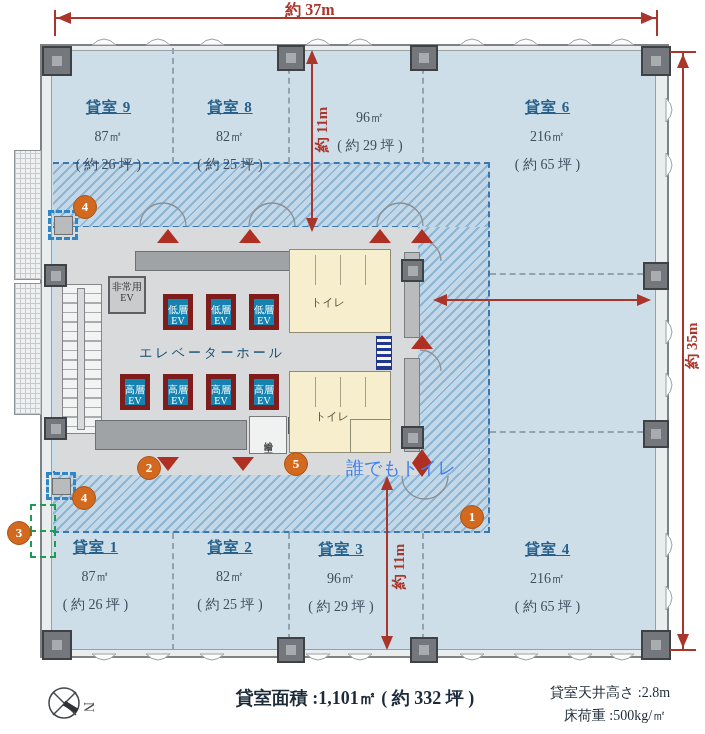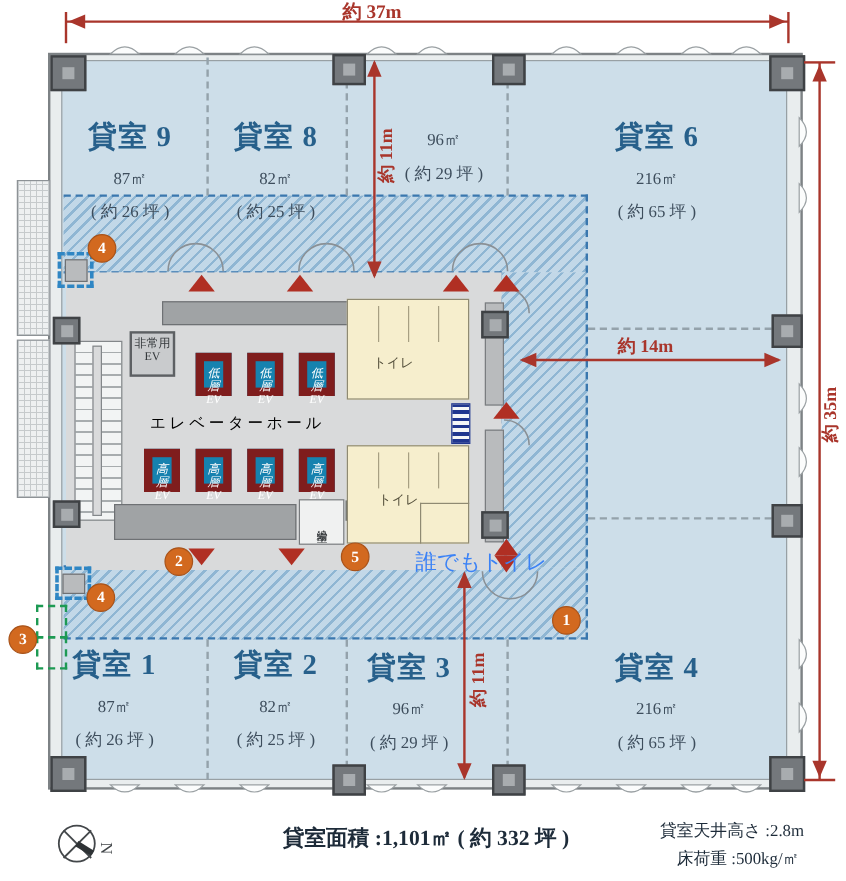--- a/index.html
+++ b/index.html
@@ -17,42 +17,42 @@
   .lease-line-h{height:0;border-top:2px dashed #3a77ae;}
   .lease-line-v{width:0;border-left:2px dashed #3a77ae;}
   .divider-v{width:0;border-left:2px dashed #94a2ab;}
   .divider-h{height:0;border-top:2px dashed #94a2ab;}
   
   .corridor{left:55px;top:227px;width:363px;height:248px;background:#d9dadb;}
   .wallstrip{background:#a0a3a5;border:1.5px solid #6e7174;}
   .wallpiece{background:#b9bbbd;border:1px solid #7a7d80;}
   .column{background:#74787c;border:2px solid #3f4245;display:flex;align-items:center;justify-content:center;}
   .column i{display:block;width:10px;height:10px;background:#a8acaf;}
-  .ev{background:#1682af;border:7px solid #7f1d1d;color:#ffffff;font-size:10px;line-height:11px;
-      text-align:center;padding-top:5px;box-sizing:border-box;font-style:italic;}
+  .ev{background:#1682af;border:5px solid #7f1d1d;color:#ffffff;font-size:10px;line-height:11px;
+      text-align:center;padding-top:5px;box-sizing:border-box;}
   .emev{background:#c9cbcd;border:2px solid #5d6063;color:#34383b;font-size:10px;line-height:11px;
       text-align:center;padding-top:3px;box-sizing:border-box;}
   .toilet{background:#f6eecd;border:1.5px solid #8f8a72;box-sizing:border-box;}
   .stall{width:0;height:30px;border-left:1px solid #a79f82;}
   .toilet-label{font-size:11px;color:#55503c;text-align:center;}
   .stairs{left:62px;top:284px;width:38px;height:148px;border:1.5px solid #83878a;
       background:repeating-linear-gradient(180deg,#f2f4f4 0 8px,#a7acae 8px 9.5px);}
   .stair-rail{left:77px;top:288px;width:6px;height:140px;background:#d9dadb;border:1px solid #83878a;}
   .mesh{border:1px solid #8d9296;background-color:#eef0f1;
       background-image:repeating-linear-gradient(0deg,#c6cacc 0 1px,transparent 1px 5px),
                        repeating-linear-gradient(90deg,#c6cacc 0 1px,transparent 1px 5px);}
   .shaft{left:376px;top:336px;width:14px;height:32px;border:1px solid #20368f;
       background:repeating-linear-gradient(0deg,#20368f 0 3px,#f5f6f7 3px 6px);}
   .kitchen{left:249px;top:416px;width:36px;height:36px;background:#f0f1f1;border:1.5px solid #777a7d;
       display:flex;align-items:center;justify-content:center;}
   .kitchen span{writing-mode:vertical-rl;font-size:9px;color:#34383b;letter-spacing:1px;}
-  .hall-label{font-size:13px;color:#000000;letter-spacing:3px;white-space:nowrap;text-align:left;}
+  .hall-label{font-size:13px;color:#0c4a6e;letter-spacing:3px;white-space:nowrap;text-align:right;}
   
   .room-label{text-align:center;color:#27608b;}
-  .room-title{font-size:24px;font-weight:bold;letter-spacing:1px;}
+  .room-title{font-size:15px;font-weight:bold;letter-spacing:1px;text-decoration:underline;}
   .room-sub{font-size:14px;color:#3d4d5c;line-height:16px;margin-top:12px;}
   
   .dim{color:#a9352b;font-weight:bold;font-size:15px;text-align:center;white-space:nowrap;}
   .dim-rot{transform:rotate(-90deg);}
   
   .marker{width:22px;height:22px;border-radius:50%;background:#d2691f;border:1px solid #a8531a;
       color:#ffffff;font-size:13px;font-weight:bold;text-align:center;line-height:21px;z-index:30;}
   .m5-label{font-size:18px;color:#3b82f6;white-space:nowrap;z-index:30;margin-left:35px;}
   .dash-blue{border:3px dashed #2f86c4;box-sizing:border-box;z-index:28;}
   .dash-green{border:2.5px dashed #1d9a53;box-sizing:border-box;z-index:28;}
@@ -295,21 +295,20 @@
       <line x1="53" y1="715" x2="76" y2="692" stroke="#43474a" stroke-width="1.5"></line>
       <line x1="64" y1="703" x2="77" y2="711" stroke="#2e3235" stroke-width="5"></line>
       <text x="87" y="707" transform="rotate(90 87 707)" font-size="14" fill="#43474a" text-anchor="middle" dominant-baseline="middle">N</text>
     </g>
   </svg>
 
   <div class="abs dim" style="left:250px;top:0px;width:120px;font-size:16px">約 37m</div>
   <div class="abs dim dim-rot" style="left:642px;top:336px;width:100px">約 35m</div>
   <div class="abs dim dim-rot" style="left:272px;top:120px;width:100px">約 11m</div>
   <div class="abs dim dim-rot" style="left:349px;top:557px;width:100px">約 11m</div>
-  <div class="abs dim" style="left:478px;top:279px;width:120px">約 14m</div>
 
   <div class="abs marker" style="left:460px;top:505px">1</div>
   <div class="abs marker" style="left:137px;top:456px">2</div>
   <div class="abs marker" style="left:7px;top:521px">3</div>
   <div class="abs marker" style="left:73px;top:195px">4</div>
   <div class="abs marker" style="left:72px;top:486px">4</div>
   <div class="abs marker" style="left:284px;top:452px">5</div>
   <div class="abs m5-label" style="left:311px;top:456px">誰でもトイレ</div>
 
   <div class="abs dash-blue" style="left:48px;top:210px;width:30px;height:30px">

